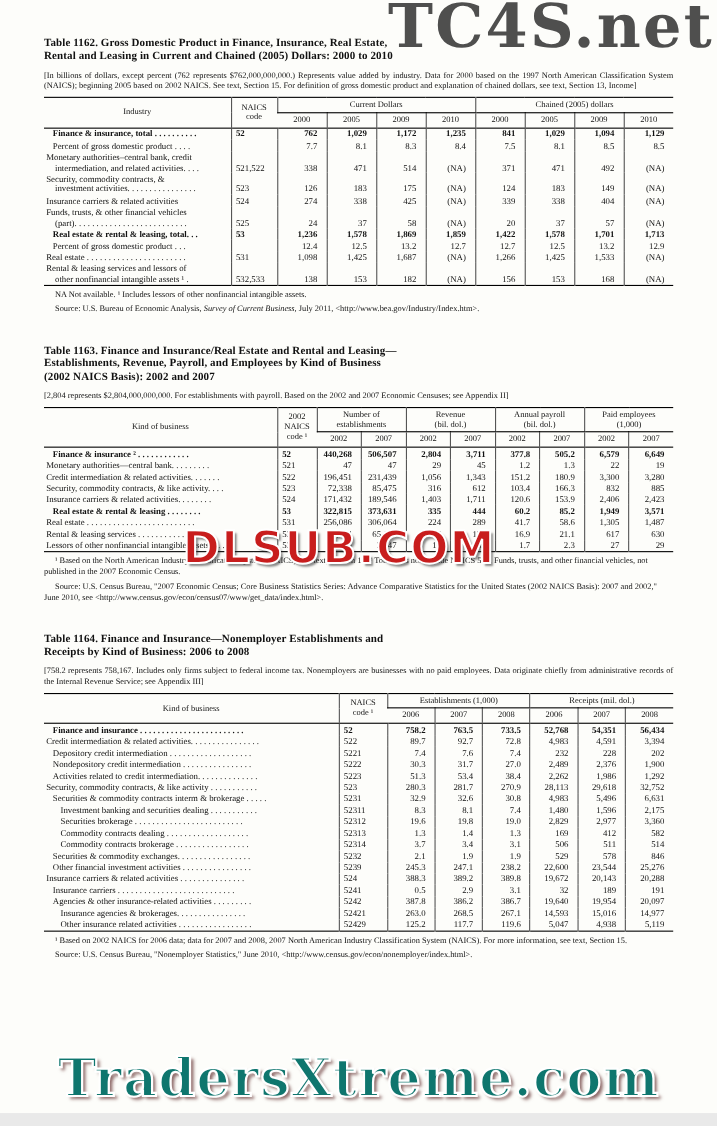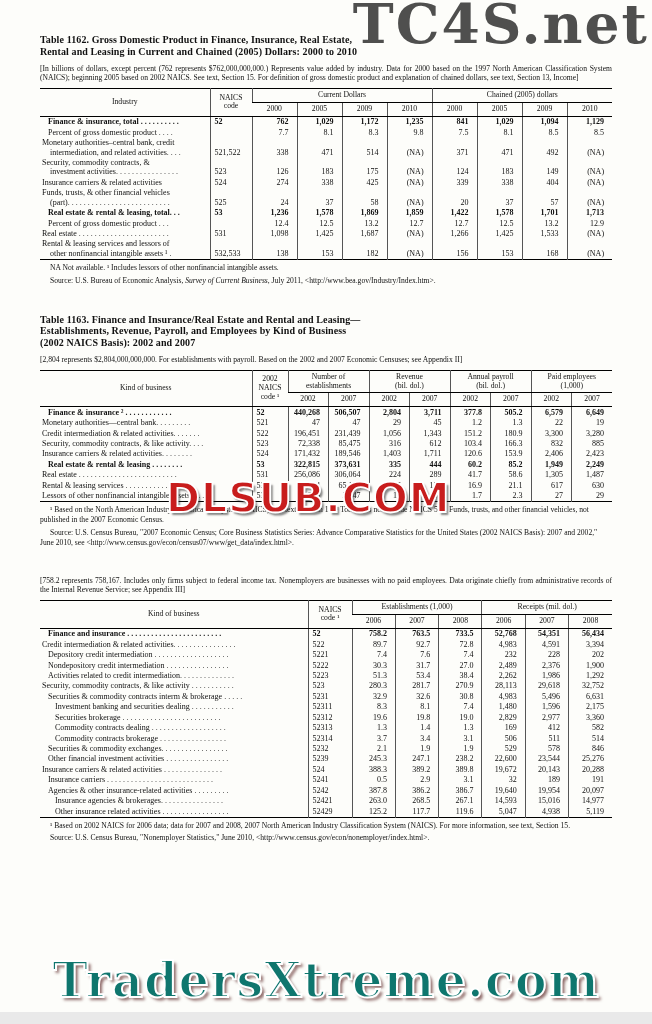--- a/index.html
+++ b/index.html
@@ -148,21 +148,21 @@
               <td class="cell-val">1,029</td>
               <td class="cell-val">1,094</td>
               <td class="cell-val">1,129</td>
             </tr>
             <tr>
               <td class="cell-label ind1">Percent of gross domestic product . . . .</td>
               <td class="cell-code"></td>
               <td class="cell-val">7.7</td>
               <td class="cell-val">8.1</td>
               <td class="cell-val">8.3</td>
-              <td class="cell-val">9.8</td>
+              <td class="cell-val">8.4</td>
               <td class="cell-val">7.5</td>
               <td class="cell-val">8.1</td>
               <td class="cell-val">8.5</td>
               <td class="cell-val">8.5</td>
             </tr>
             <tr>
               <td class="cell-label ind0">Monetary authorities–central bank, credit
 intermediation, and related activities. . . .</td>
               <td class="cell-code">521,522</td>
               <td class="cell-val">338</td>
@@ -375,21 +375,21 @@
             <tr class="bold">
               <td class="cell-label ind1">Real estate &amp; rental &amp; leasing . . . . . . . .</td>
               <td class="cell-code">53</td>
               <td class="cell-val">322,815</td>
               <td class="cell-val">373,631</td>
               <td class="cell-val">335</td>
               <td class="cell-val">444</td>
               <td class="cell-val">60.2</td>
               <td class="cell-val">85.2</td>
               <td class="cell-val">1,949</td>
-              <td class="cell-val">2,249</td>
+              <td class="cell-val">3,571</td>
             </tr>
             <tr>
               <td class="cell-label ind0">Real estate . . . . . . . . . . . . . . . . . . . . . . . . .</td>
               <td class="cell-code">531</td>
               <td class="cell-val">256,086</td>
               <td class="cell-val">306,064</td>
               <td class="cell-val">224</td>
               <td class="cell-val">289</td>
               <td class="cell-val">41.7</td>
               <td class="cell-val">58.6</td>
@@ -420,20 +420,22 @@
               <td class="cell-val">27</td>
               <td class="cell-val">29</td>
             </tr>
           </tbody>
         </table>
       <p class="note">¹ Based on the North American Industry Classification System (NAICS); see text, Section 15. ² Total does not include NAICS 525, Funds, trusts, and other financial vehicles, not published in the 2007 Economic Census.</p>
       <p class="note"><span>Source: U.S. Census Bureau, "2007 Economic Census; Core Business Statistics Series: Advance Comparative Statistics for the United States (2002 NAICS Basis): 2007 and 2002," June 2010, see &lt;http://www.census.gov/econ/census07/www/get_data/index.html&gt;.</span><i></i><span></span></p>
     </section>
 
     <section class="tbl" id="t1164">
+      <h2 class="tbl-title">Table 1164. Finance and Insurance—Nonemployer Establishments and
+Receipts by Kind of Business: 2006 to 2008</h2>
       <p class="tbl-intro">[758.2 represents 758,167. Includes only firms subject to federal income tax. Nonemployers are businesses with no paid employees. Data originate chiefly from administrative records of the Internal Revenue Service; see Appendix III]</p>
       <table class="data">
           <colgroup>
             <col class="col-label">
             <col class="col-code">
             <col class="col-val">
             <col class="col-val">
             <col class="col-val">
             <col class="col-val">
             <col class="col-val">

